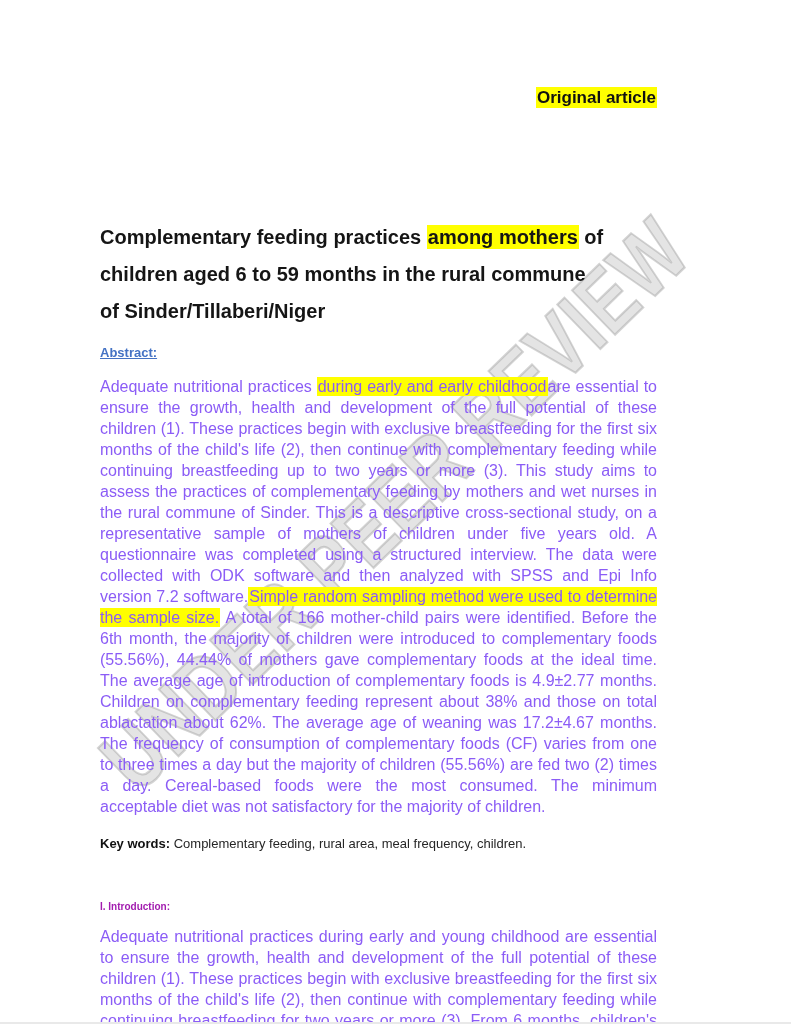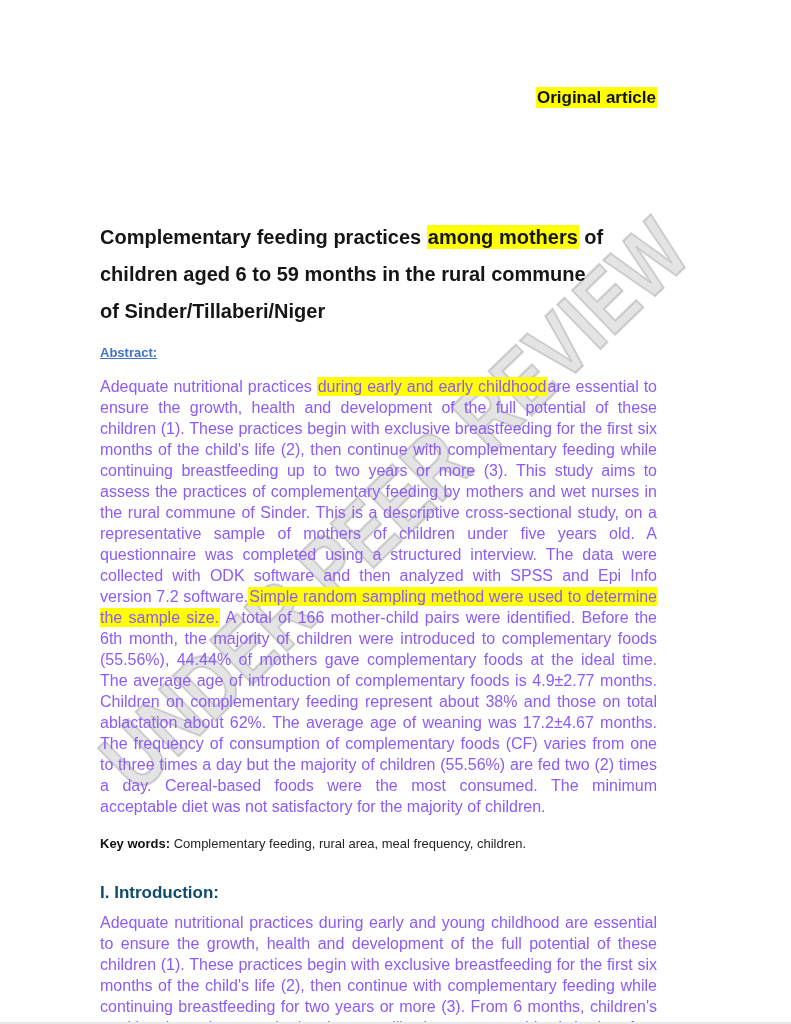--- a/index.html
+++ b/index.html
@@ -87,25 +87,25 @@
 
   .keywords {
     margin-top: 16px;
     font-size: 13px;
     line-height: 21px;
     color: #262626;
   }
   .kw-label { font-weight: bold; color: #111; }
 
   .intro-head {
-    margin-top: 28px;
-    font-size: 17px;
+    margin-top: 42px;
+    font-size: 10px;
     font-weight: bold;
     line-height: 21px;
-    color: #0c4a6e;
+    color: #a21caf;
   }
 
   .intro-para {
     margin-top: 9px;
   }
 
   .page-bottom-edge {
     position: absolute;
     left: 0;
     bottom: 0;

